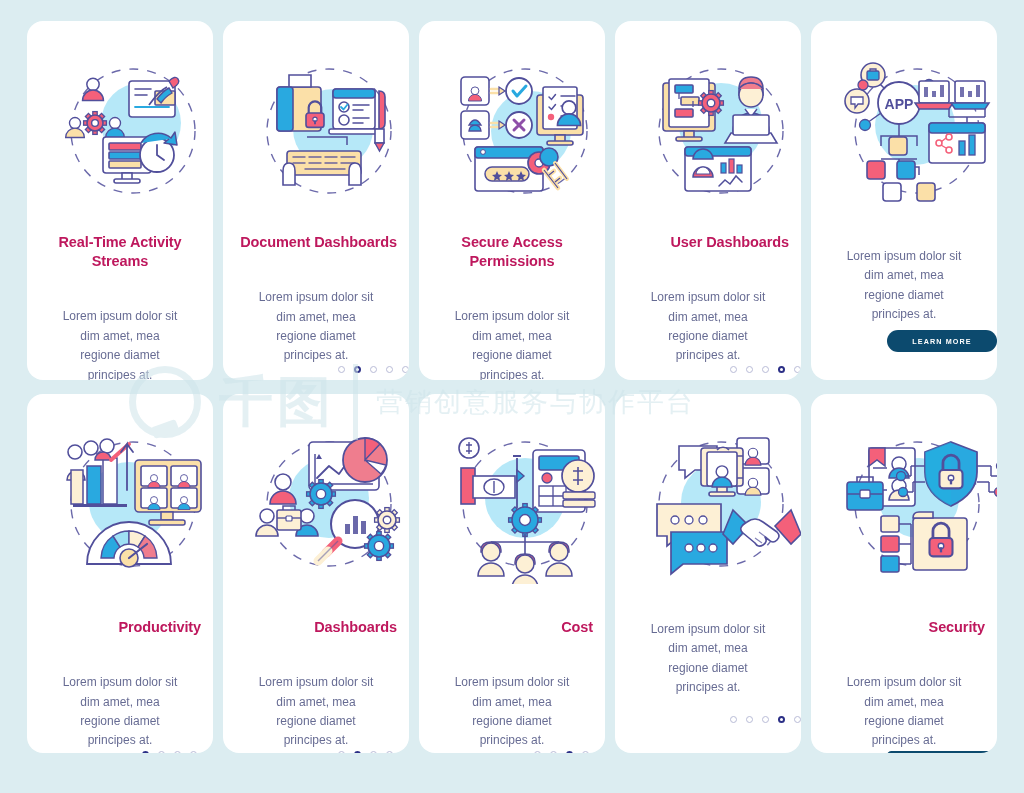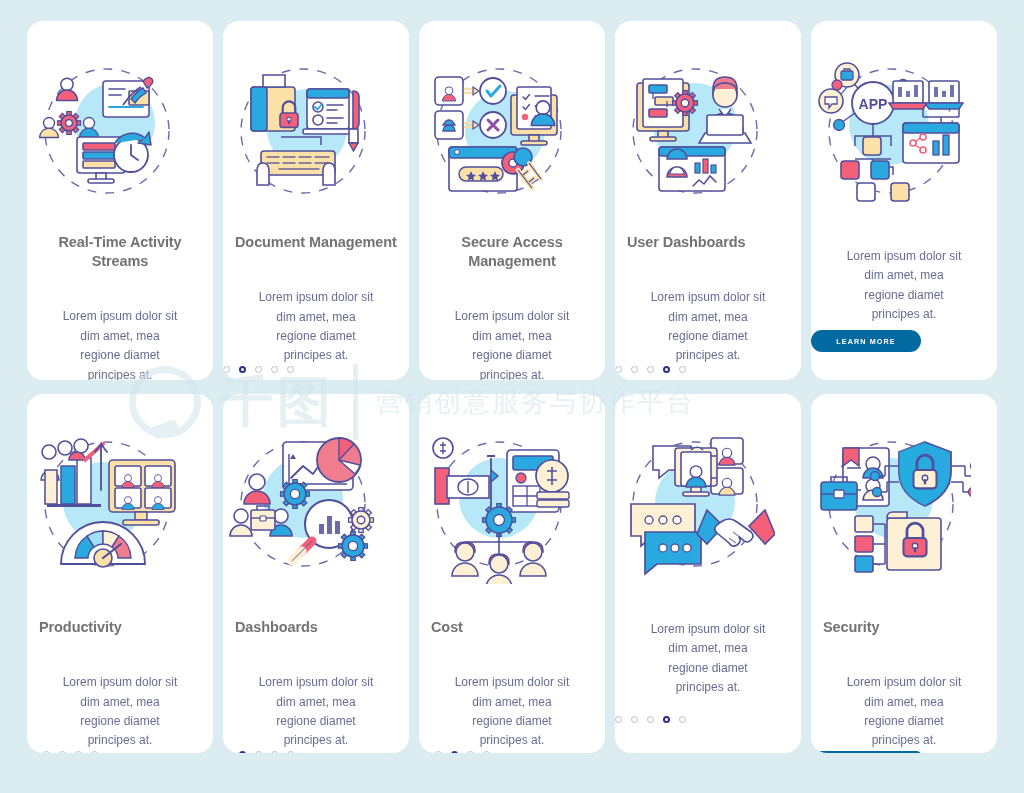--- a/index.html
+++ b/index.html
@@ -80,34 +80,34 @@
     padding: 21px 19px;
     justify-content: center;
   }
 
   .card {
     background: #ffffff;
     border-radius: 16px;
     position: relative;
     display: flex;
     flex-direction: column;
-    align-items: flex-start;
+    align-items: flex-end;
     overflow: hidden;
   }
 
   .illus-wrap {
     width: 160px; height: 160px;
     margin-top: 30px;
     position: relative;
     flex: none;
   }
   .illus-wrap svg { display:block; width:100%; height:100%; }
 
   .card-title {
-    color: #737373;
+    color: #be185d;
     font-weight: 700;
     font-size: 14.5px;
     line-height: 1.32;
     text-align: center;
     padding: 0 12px;
     letter-spacing: -0.1px;
   }
   .row1 .card-title { margin-top: 22px; }
   .row2 .card-title { margin-top: 34px; }
 
@@ -134,21 +134,21 @@
     background: #fff;
   }
   .dot.active {
     border: 2px solid #2b2f86;
     background: #fff;
   }
 
   .learn-btn {
     margin-top: auto;
     margin-bottom: 28px;
-    background: #0369a1;
+    background: #0c4a6e;
     color: #ffffff;
     border: none;
     border-radius: 18px;
     width: 110px;
     height: 22px;
     font-size: 7.2px;
     font-weight: 700;
     letter-spacing: 1.1px;
     cursor: pointer;
     font-family: "Liberation Sans", sans-serif;
@@ -253,21 +253,21 @@
     <path d="M130 40 q6 0 6 6 v26 q0 6-6 6 z" fill="#f4607a" stroke="#514f9b" stroke-width="1.6"></path>
     <rect x="126" y="78" width="9" height="14" fill="#ffffff" stroke="#514f9b" stroke-width="1.6"></rect>
     <path d="M126 92 l4.5 8 4.5-8z" fill="#f4607a" stroke="#514f9b" stroke-width="1.4"></path>
     <path d="M58 86 h40 v8" stroke="#514f9b" stroke-width="1.5" fill="none"></path>
     <rect x="38" y="100" width="74" height="24" rx="3" fill="#fbe0a8" stroke="#514f9b" stroke-width="1.6"></rect>
     <path d="M44 106h12M60 106h12M76 106h12M92 106h14M44 112h12M60 112h12M76 112h12M92 112h14M56 118h40" stroke="#514f9b" stroke-width="1.4" stroke-linecap="round" opacity=".85"></path>
     <path d="M34 120 q0-8 6-8 t6 8 v14 h-12z" fill="#ffffff" stroke="#514f9b" stroke-width="1.6"></path>
     <path d="M100 120 q0-8 6-8 t6 8 v14 h-12z" fill="#ffffff" stroke="#514f9b" stroke-width="1.6"></path>
           </svg>
         </div>
-        <div class="card-title">Document Management</div>
+        <div class="card-title">Document Dashboards</div>
         <div class="card-desc">Lorem ipsum dolor sit dim amet, mea regione diamet principes at.</div>
         <div class="dots">
           <span class="dot"></span>
           <span class="dot active"></span>
           <span class="dot"></span>
           <span class="dot"></span>
           <span class="dot"></span>
         </div>
       </div>
       <div class="card row1">
@@ -317,21 +317,21 @@
       <circle cx="94" cy="112" r="11" fill="#f4607a" stroke="#514f9b" stroke-width="1.7"></circle>
       <circle cx="94" cy="112" r="4" fill="#ffffff" stroke="#514f9b" stroke-width="1.4"></circle>
       <path d="M99 119 l14 18 M104 124l5-4 M110 131l5-4" stroke="#fbe0a8" stroke-width="4.5" stroke-linecap="round"></path>
       <path d="M99 119 l14 18 M104 124l5-4 M110 131l5-4" stroke="#514f9b" stroke-width="1.2" fill="none"></path>
       <circle cx="104" cy="106" r="9" fill="#29a9e0" stroke="#514f9b" stroke-width="1.6"></circle>
       <path d="M110 112l12 16" stroke="#fbe0a8" stroke-width="4" stroke-linecap="round"></path>
       <path d="M110 112l12 16" stroke="#514f9b" stroke-width="1.2"></path>
     </g>
           </svg>
         </div>
-        <div class="card-title">Secure Access Management</div>
+        <div class="card-title">Secure Access Permissions</div>
         <div class="card-desc">Lorem ipsum dolor sit dim amet, mea regione diamet principes at.</div>
         <div class="dots">
           <span class="dot"></span>
           <span class="dot"></span>
           <span class="dot active"></span>
           <span class="dot"></span>
           <span class="dot"></span>
         </div>
       </div>
       <div class="card row1">

